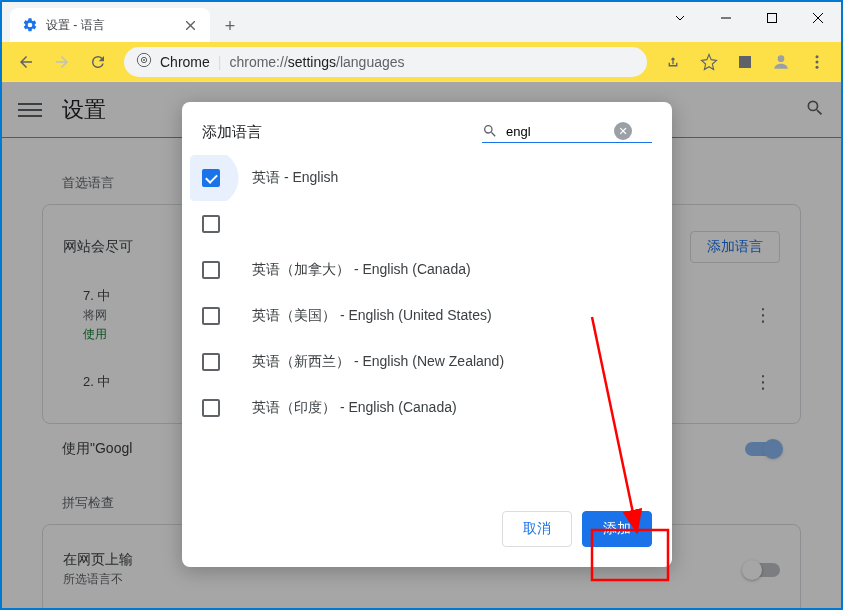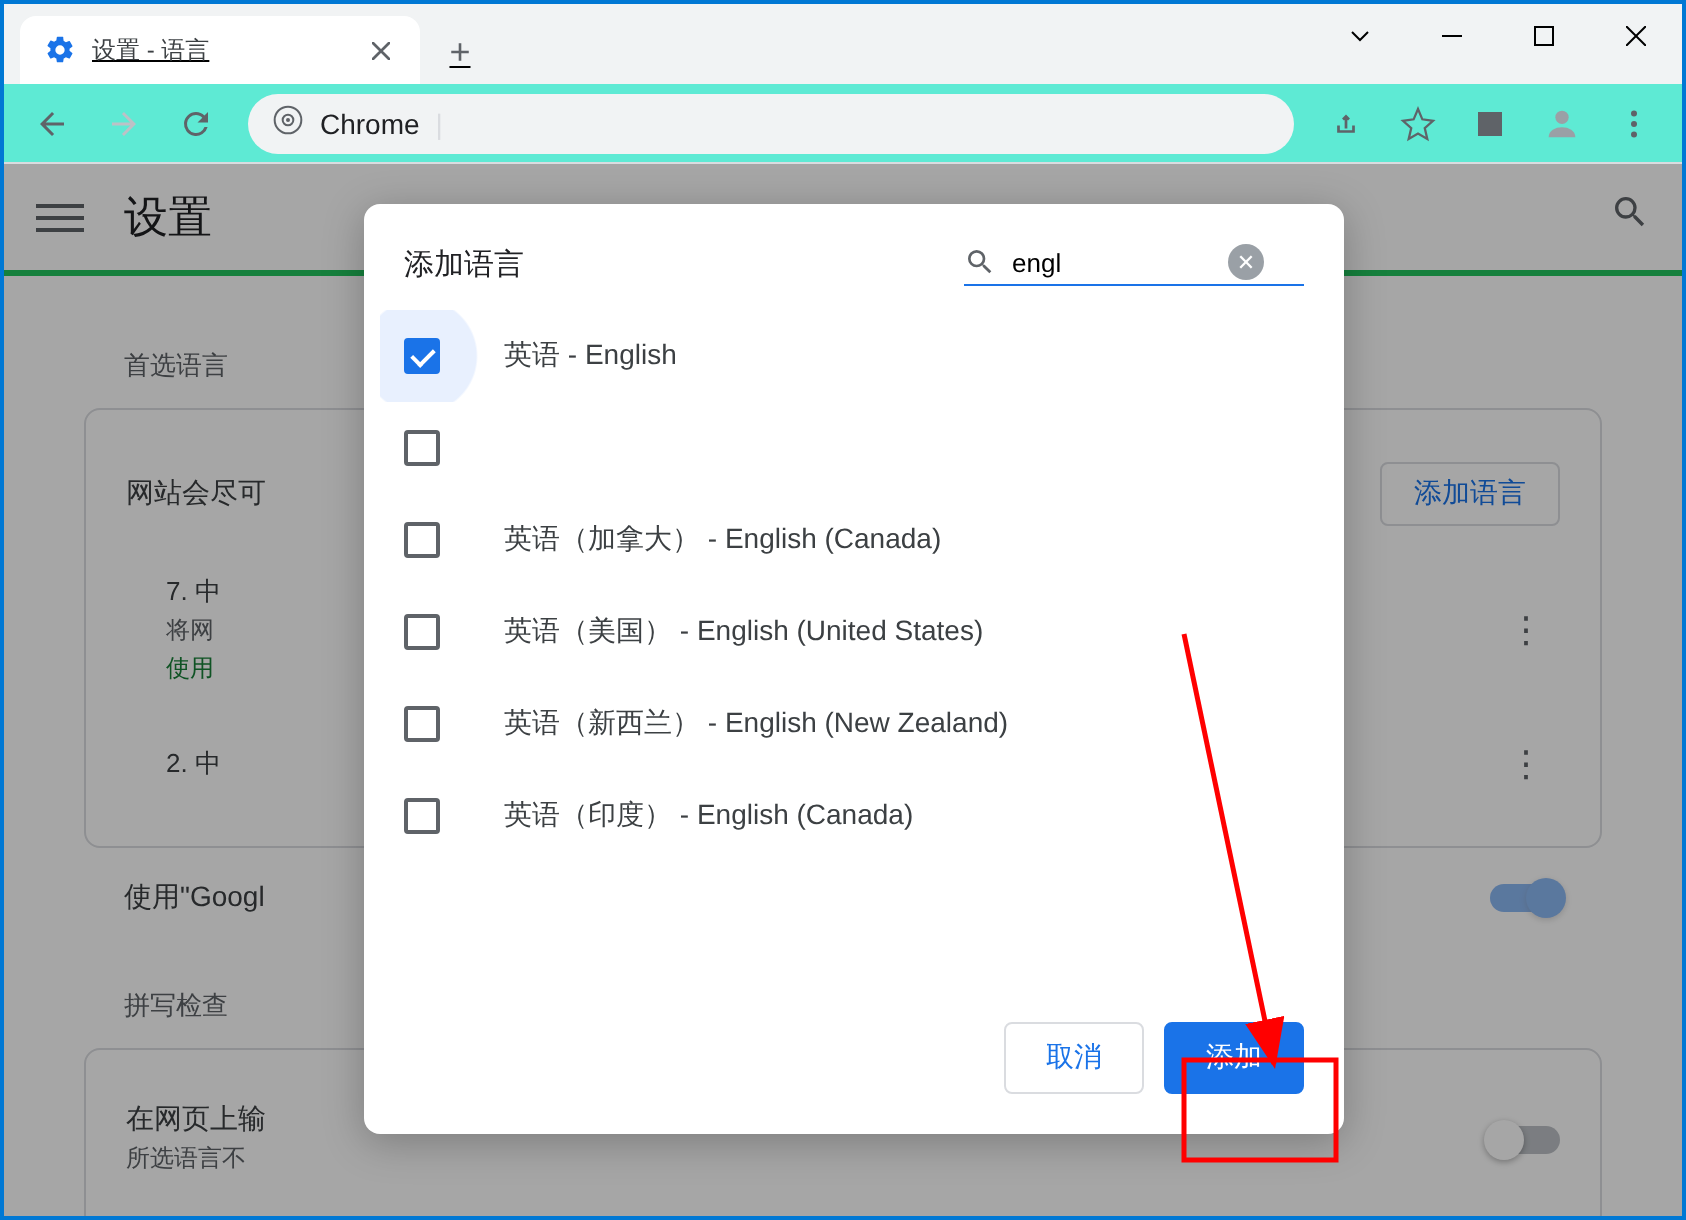--- a/index.html
+++ b/index.html
@@ -4,38 +4,38 @@
   <style>
     * { margin: 0; padding: 0; box-sizing: border-box; font-family: "Segoe UI", -apple-system, sans-serif; }
     body { width: 843px; height: 610px; overflow: hidden; border: 2px solid #0078d4; background: #fff; position: relative; }
     
     
     .window-controls { position: absolute; top: 0; right: 0; display: flex; height: 32px; }
     .win-btn { width: 46px; display: flex; align-items: center; justify-content: center; cursor: pointer; }
     .win-btn svg { width: 10px; height: 10px; }
     
     
-    .tab-strip { height: 40px; background: #f1f3f4; display: flex; align-items: flex-end; padding: 0 8px; text-decoration: underline; }
+    .tab-strip { height: 40px; background: #f1f3f4; display: flex; align-items: flex-end; padding: 0 8px; }
     .tab { background: #fff; height: 34px; border-radius: 8px 8px 0 0; display: flex; align-items: center; padding: 0 12px; gap: 8px; min-width: 200px; font-size: 12px; color: #3c4043; }
     .tab-icon { width: 16px; height: 16px; display: flex; align-items: center; justify-content: center; }
     .tab-close { width: 16px; height: 16px; display: flex; align-items: center; justify-content: center; border-radius: 50%; margin-left: auto; cursor: pointer; }
     .new-tab { width: 28px; height: 28px; display: flex; align-items: center; justify-content: center; margin-left: 6px; margin-bottom: 2px; border-radius: 50%; cursor: pointer; font-size: 18px; color: #5f6368; }
     
     
-    .toolbar { height: 40px; background: #5eead4; border-bottom: 1px solid #dadce0; display: flex; align-items: center; padding: 0 8px; gap: 4px; }
+    .toolbar { height: 40px; background: #fde047; border-bottom: 1px solid #dadce0; display: flex; align-items: center; padding: 0 8px; gap: 4px; }
     .nav-btn { width: 32px; height: 32px; display: flex; align-items: center; justify-content: center; border-radius: 50%; color: #5f6368; cursor: pointer; }
     .nav-btn.disabled { color: #bdc1c6; cursor: default; }
     .omnibox { flex: 1; height: 30px; background: #f1f3f4; border-radius: 15px; display: flex; align-items: center; padding: 0 12px; gap: 8px; font-size: 14px; color: #5f6368; margin: 0 6px; }
     .url-part-host { color: #202124; }
     .url-part-path { color: #5f6368; }
     .toolbar-icon { width: 32px; height: 32px; display: flex; align-items: center; justify-content: center; border-radius: 50%; color: #5f6368; cursor: pointer; }
     
     
     .settings-page { position: relative; height: calc(100% - 80px); background: #fff; }
-    .settings-header { height: 56px; display: flex; align-items: center; padding: 0 16px; gap: 20px; border-bottom: 3px solid #22c55e; }
+    .settings-header { height: 56px; display: flex; align-items: center; padding: 0 16px; gap: 20px; border-bottom: 1px solid #22c55e; }
     .hamburger { width: 24px; height: 24px; display: flex; flex-direction: column; justify-content: center; gap: 4px; cursor: pointer; }
     .hamburger div { height: 2px; background: #5f6368; }
     .settings-title { font-size: 22px; color: #202124; }
     .search-icon-hdr { margin-left: auto; color: #5f6368; }
     
     .settings-body { padding: 20px 40px; }
     .section-label { font-size: 13px; color: #5f6368; margin: 16px 0 12px 20px; }
     .card { border: 1px solid #dadce0; border-radius: 8px; padding: 16px 20px; margin-bottom: 16px; }
     .card-row { display: flex; align-items: center; justify-content: space-between; padding: 10px 0; font-size: 14px; color: #3c4043; }
     .add-lang-btn { color: #1a73e8; border: 1px solid #dadce0; padding: 6px 16px; border-radius: 4px; background: #fff; font-size: 14px; cursor: pointer; }
@@ -144,20 +144,25 @@
   <div class="omnibox">
     <span>
       <svg width="16" height="16" viewBox="0 0 24 24">
           <circle cx="12" cy="12" r="10" fill="none" stroke="#5f6368" stroke-width="1.5"></circle>
           <circle cx="12" cy="12" r="4" fill="none" stroke="#5f6368" stroke-width="1.5"></circle>
           <circle cx="12" cy="12" r="1.5" fill="#5f6368"></circle>
         </svg>
     </span>
     <span class="url-part-host">Chrome</span>
     <span style="color:#dadce0"> | </span>
+    <span style="display:flex">
+      <span class="url-part-path">chrome://</span>
+      <span class="url-part-host">settings</span>
+      <span class="url-part-path">/languages</span>
+    </span>
   </div>
   <div class="toolbar-icon">
     <svg width="18" height="18" viewBox="0 0 24 24">
         <path fill="none" stroke="#5f6368" stroke-width="1.8" d="M14 9l-2-2-2 2m2-2v8m-5-2v4h10v-4"></path>
       </svg>
   </div>
   <div class="toolbar-icon">
     <svg width="18" height="18" viewBox="0 0 24 24">
         <path fill="none" stroke="#5f6368" stroke-width="1.5" d="M12 2l2.9 6.9L22 9.9l-5.5 4.8L18.2 22 12 18.3 5.8 22l1.7-7.3L2 9.9l7.1-1z"></path>
       </svg>

